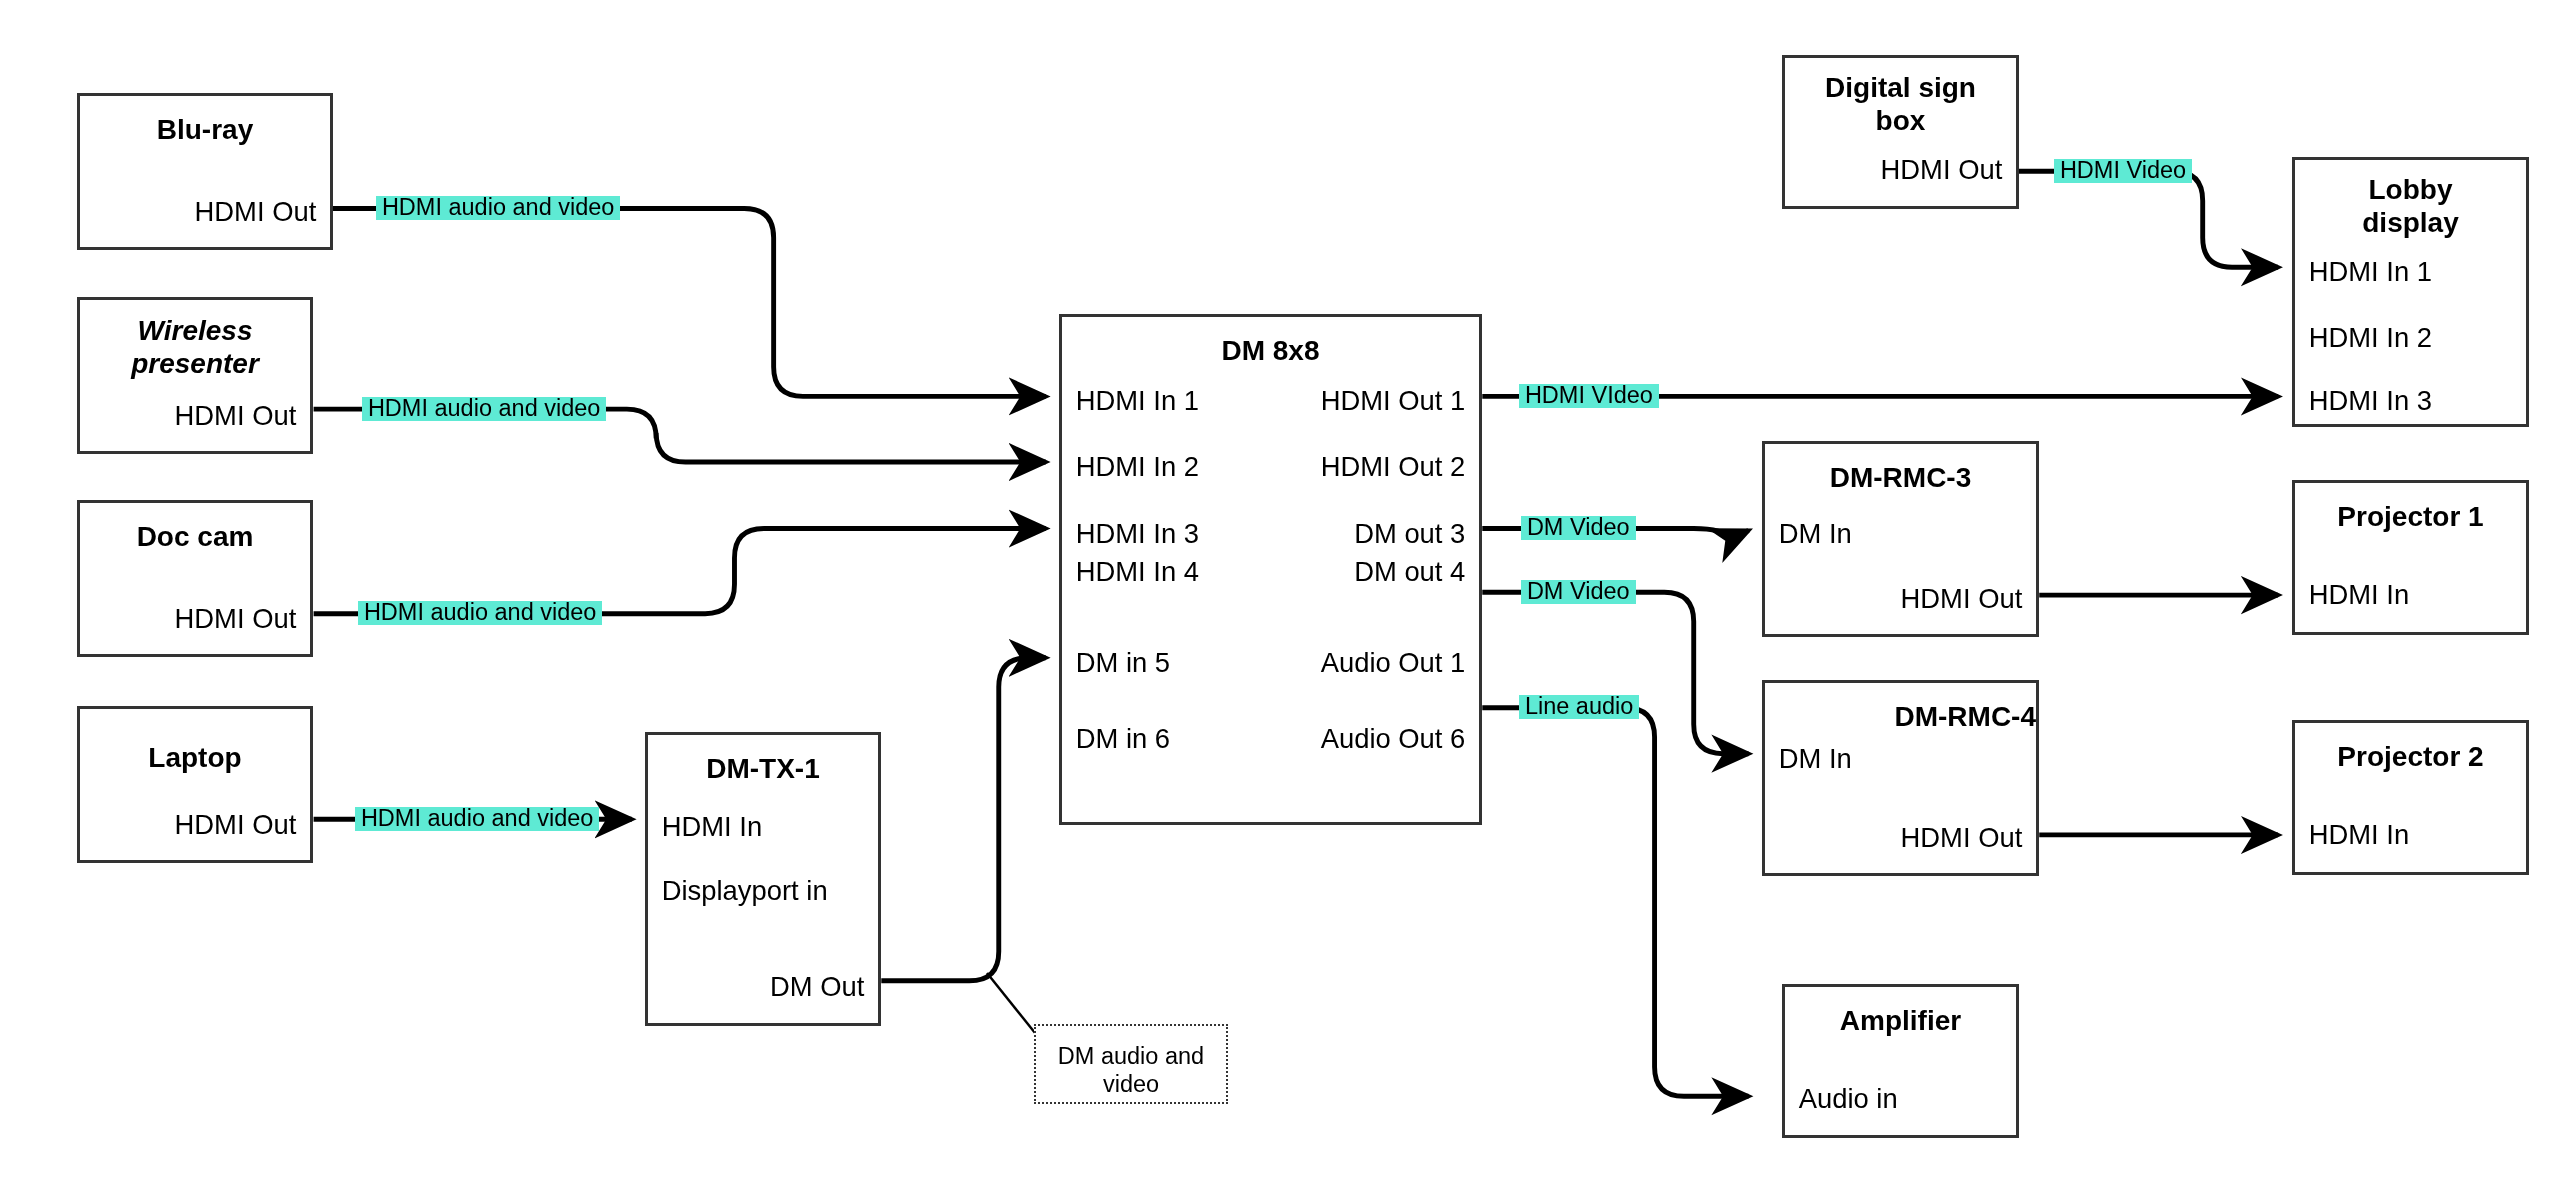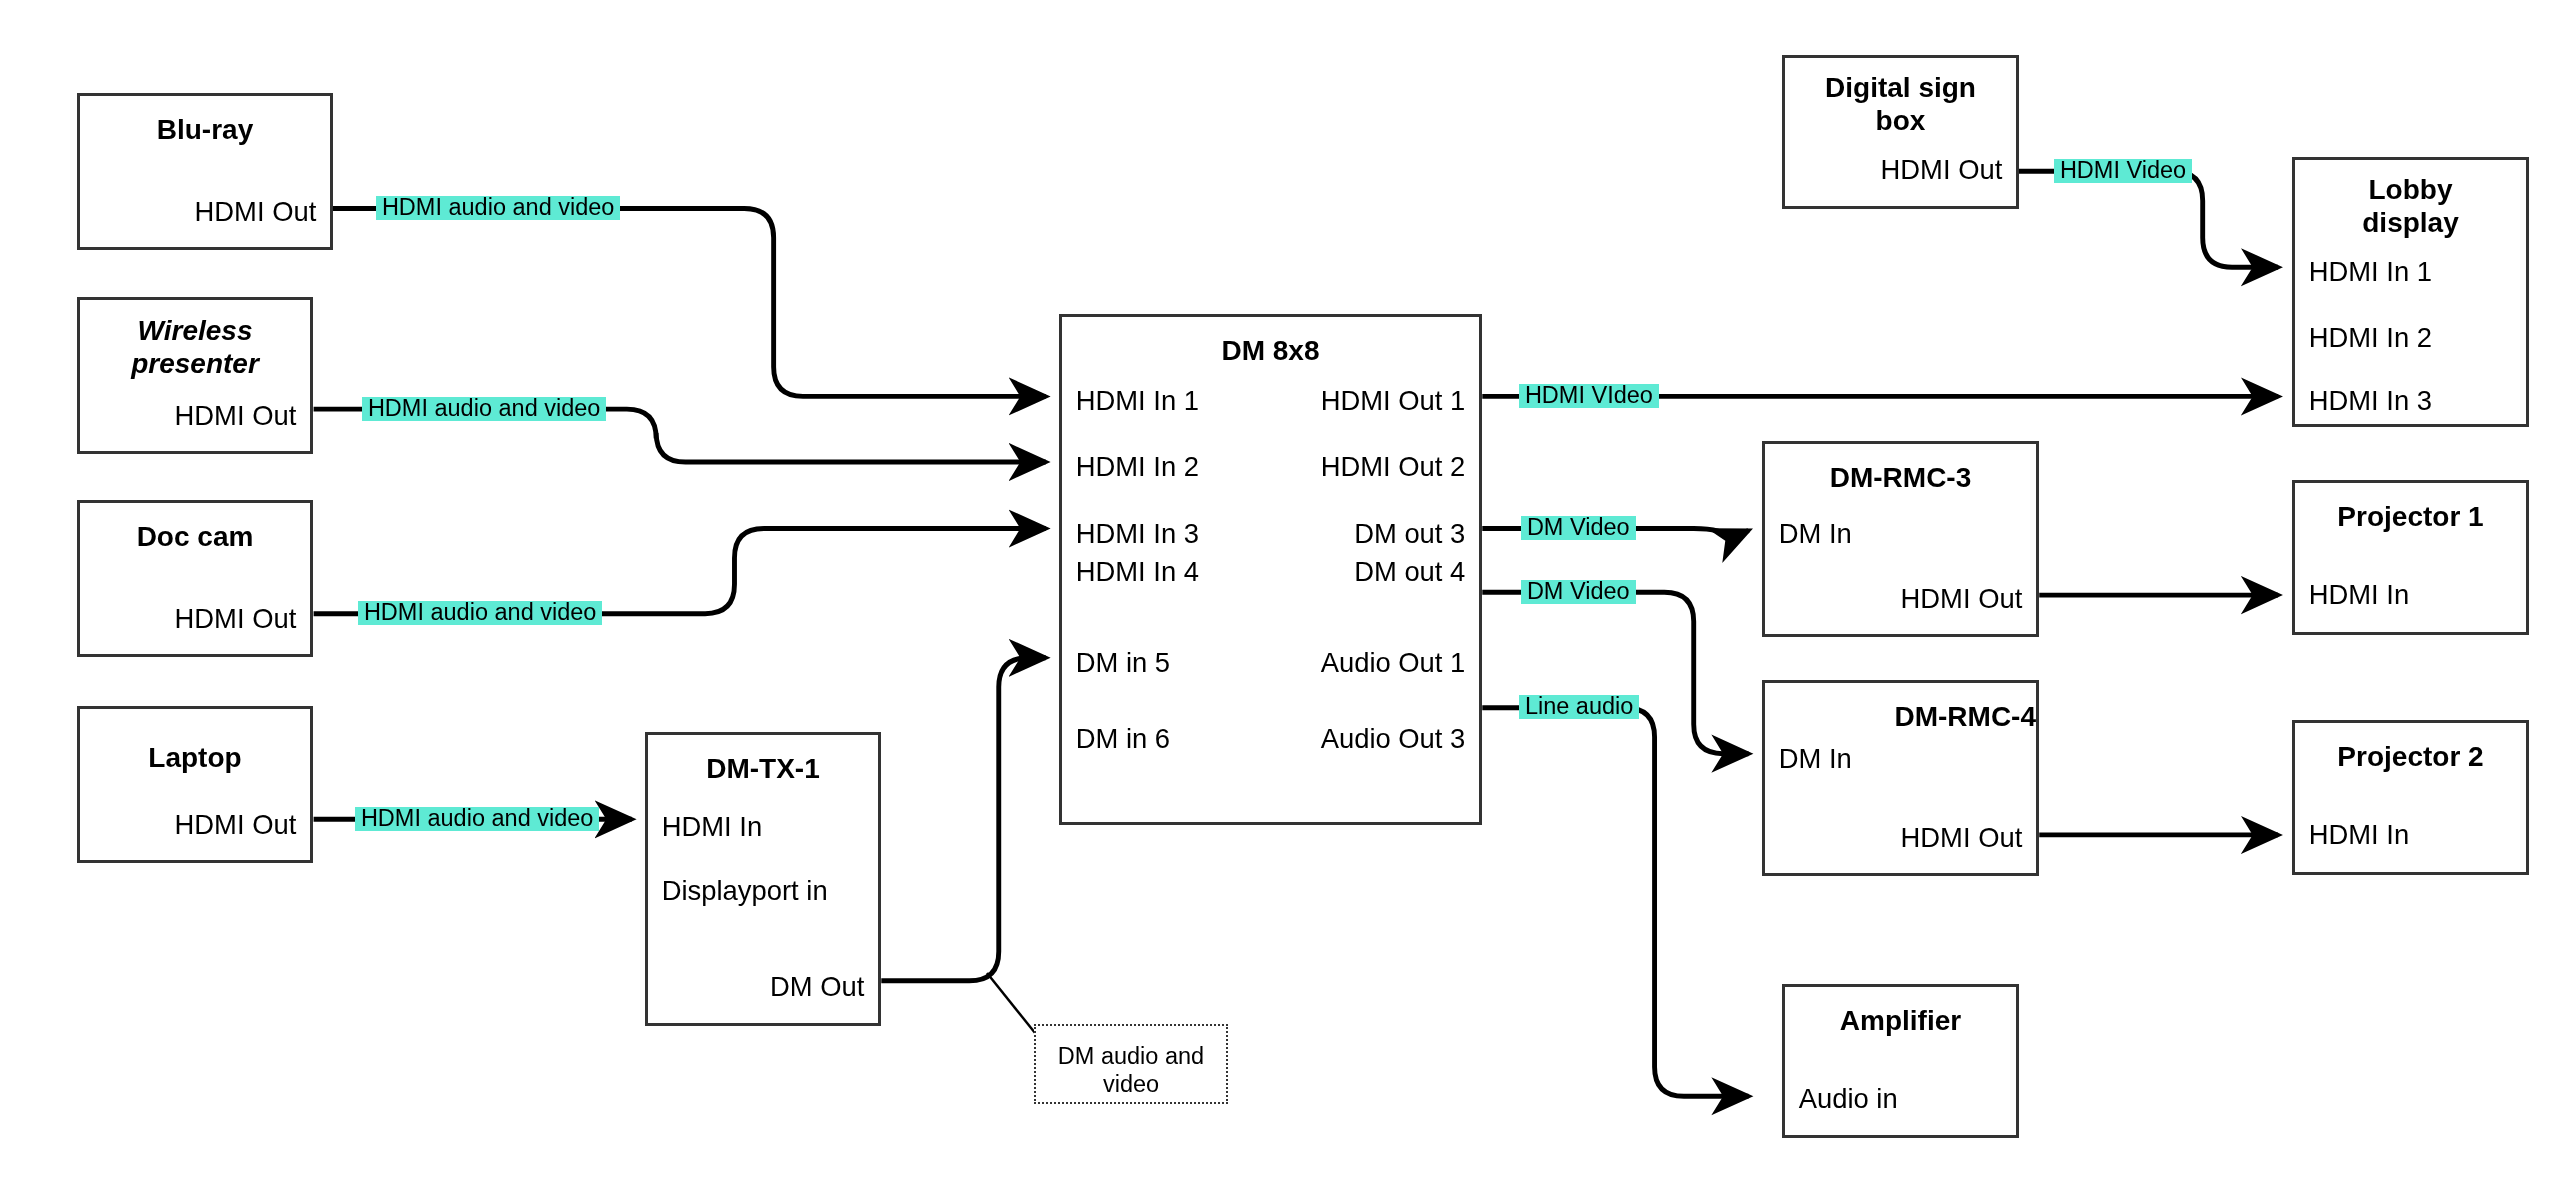--- a/index.html
+++ b/index.html
@@ -166,21 +166,21 @@
     <div class="port left" style="left:13.7px; top:203px;">HDMI In 3</div>
     <div class="port left" style="left:13.7px; top:241px;">HDMI In 4</div>
     <div class="port left" style="left:13.7px; top:332px;">DM in 5</div>
     <div class="port left" style="left:13.7px; top:408px;">DM in 6</div>
 
     <div class="port right" style="right:13.7px; top:70px;">HDMI Out 1</div>
     <div class="port right" style="right:13.7px; top:136px;">HDMI Out 2</div>
     <div class="port right" style="right:13.7px; top:203px;">DM out 3</div>
     <div class="port right" style="right:13.7px; top:241px;">DM out 4</div>
     <div class="port right" style="right:13.7px; top:332px;">Audio Out 1</div>
-    <div class="port right" style="right:13.7px; top:408px;">Audio Out 3</div>
+    <div class="port right" style="right:13.7px; top:408px;">Audio Out 6</div>
   </div>
 
   <div class="node" style="left:1782px; top:55px; width:237px; height:154px;">
     <div class="node-title" style="top:12.7px; padding:0 29px;">Digital sign box</div>
     <div class="port right" style="right:13.7px; top:98px;">HDMI Out</div>
   </div>
 
   <div class="node" style="left:2292px; top:157px; width:237px; height:270px;">
     <div class="node-title" style="top:12.7px; padding:0 49px;">Lobby display</div>
     <div class="port left" style="left:13.7px; top:98px;">HDMI In 1</div>

